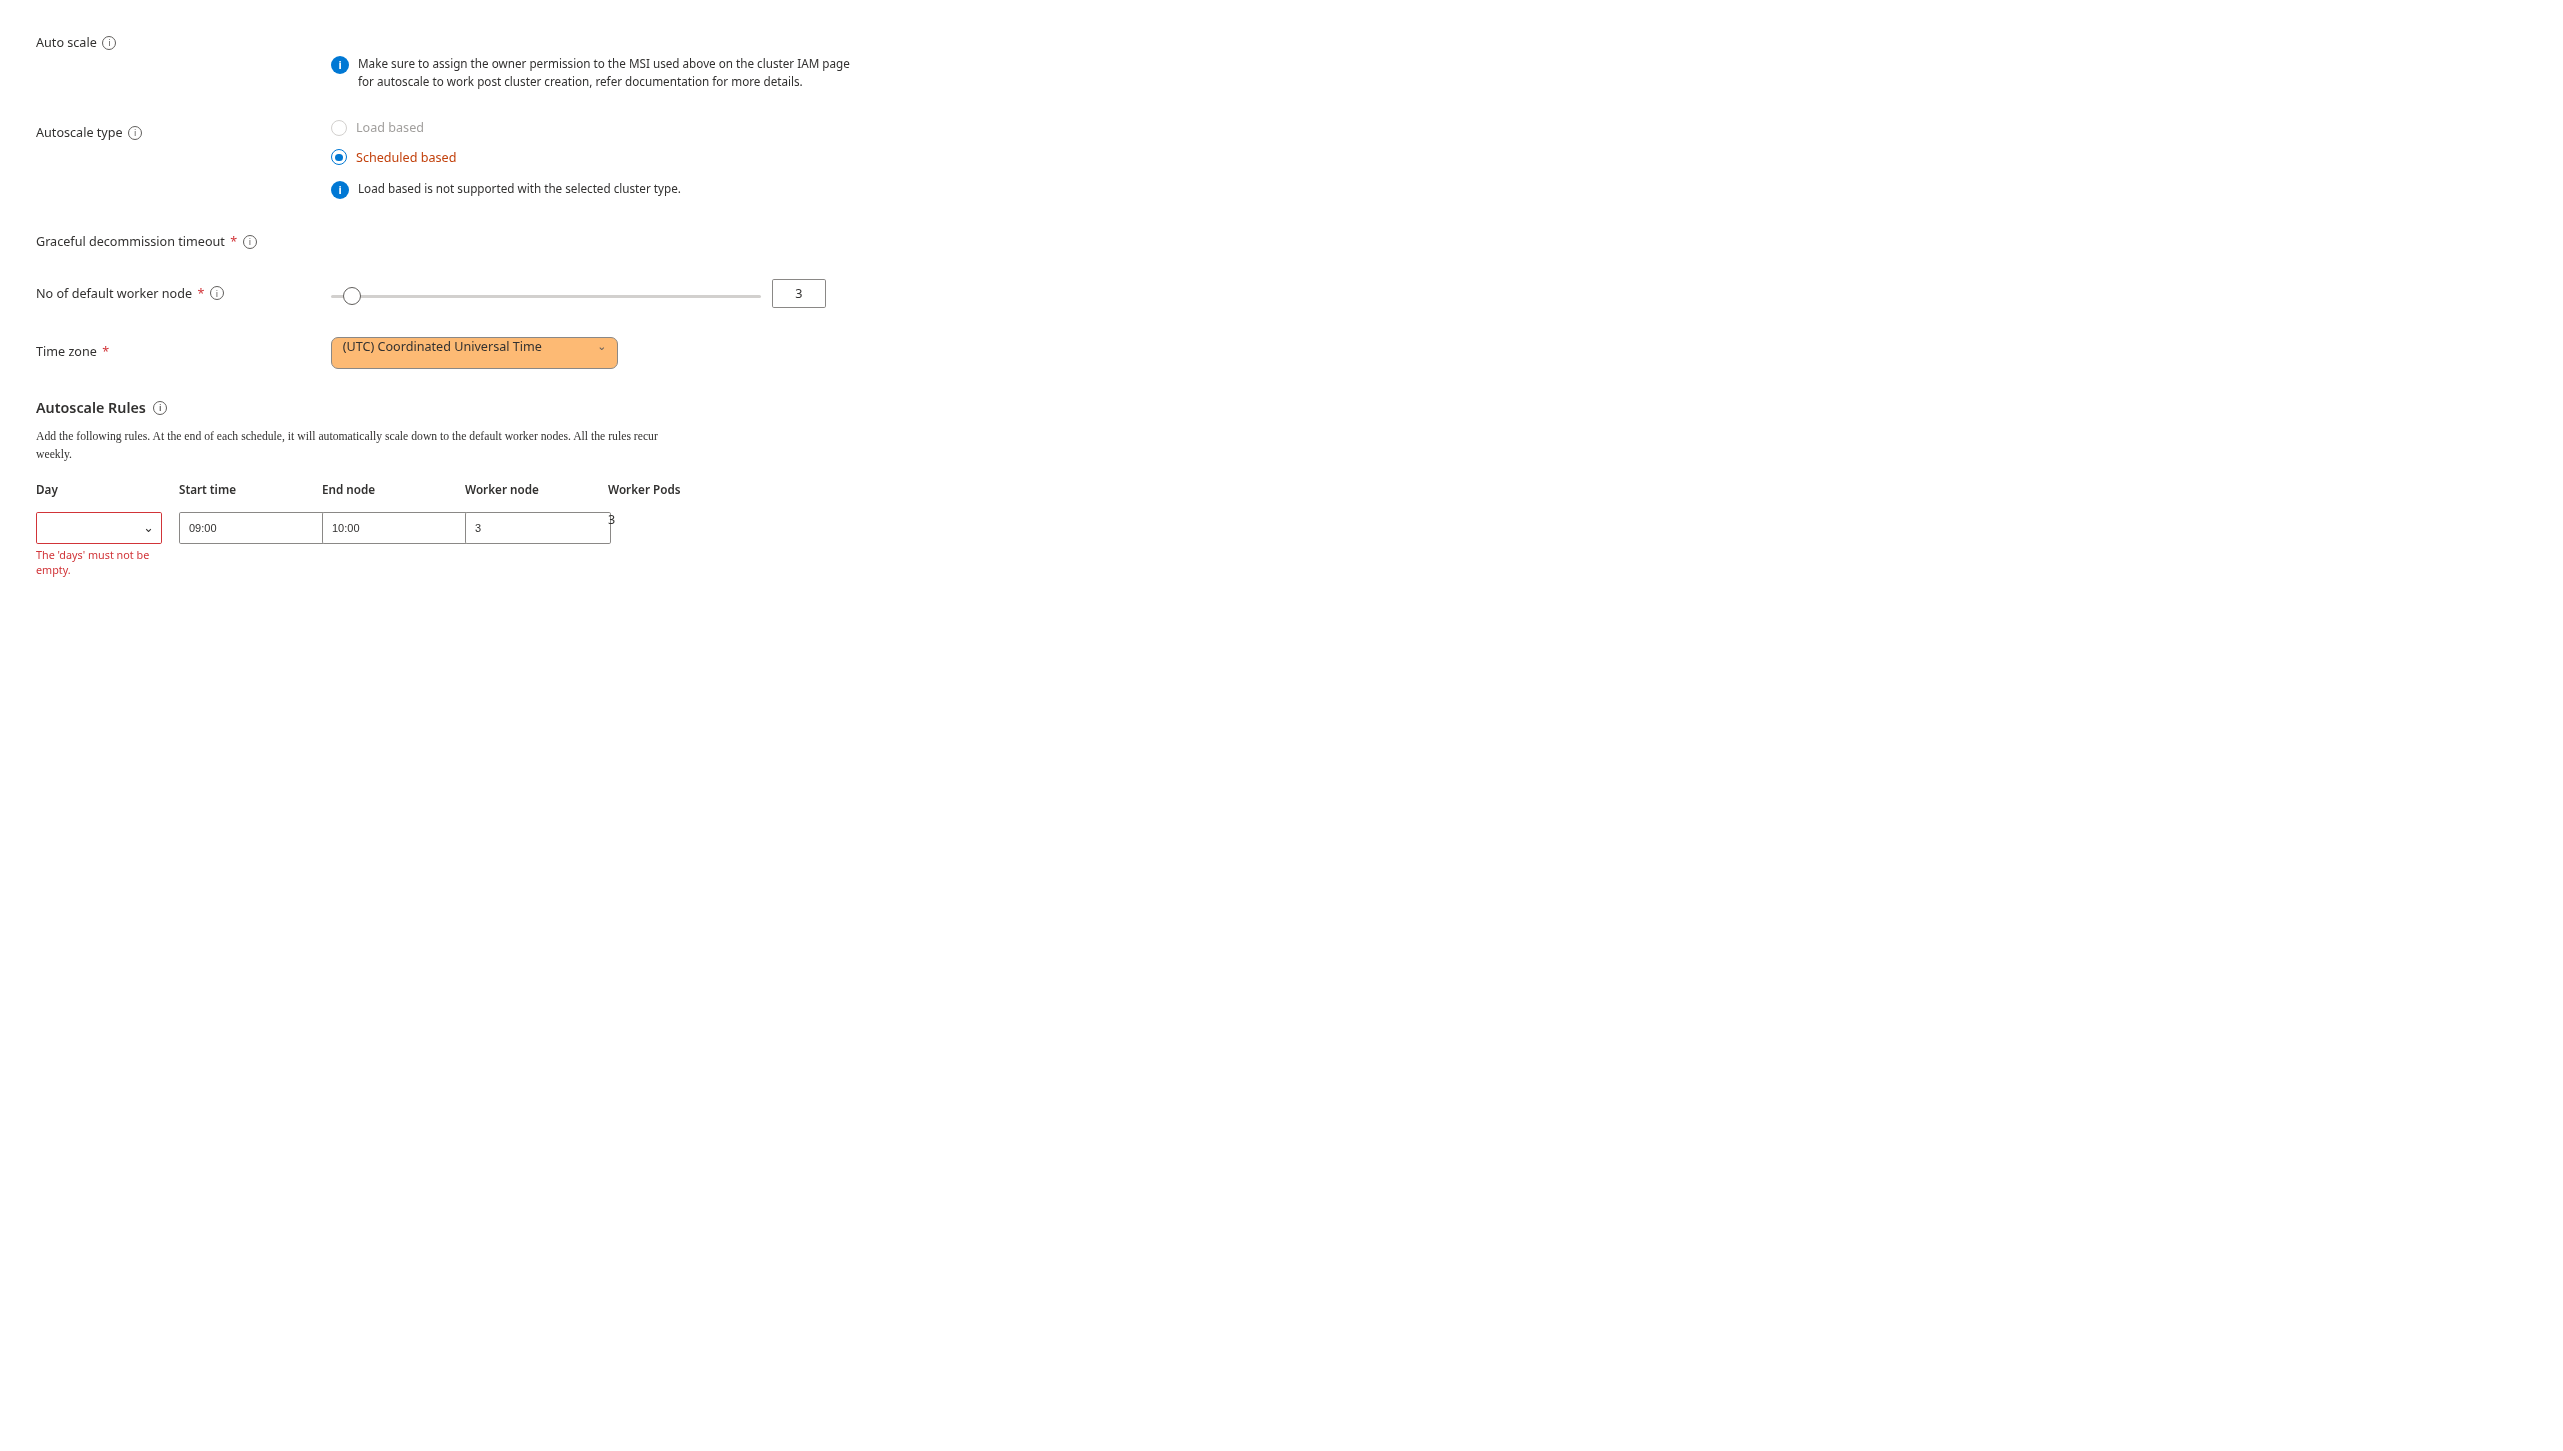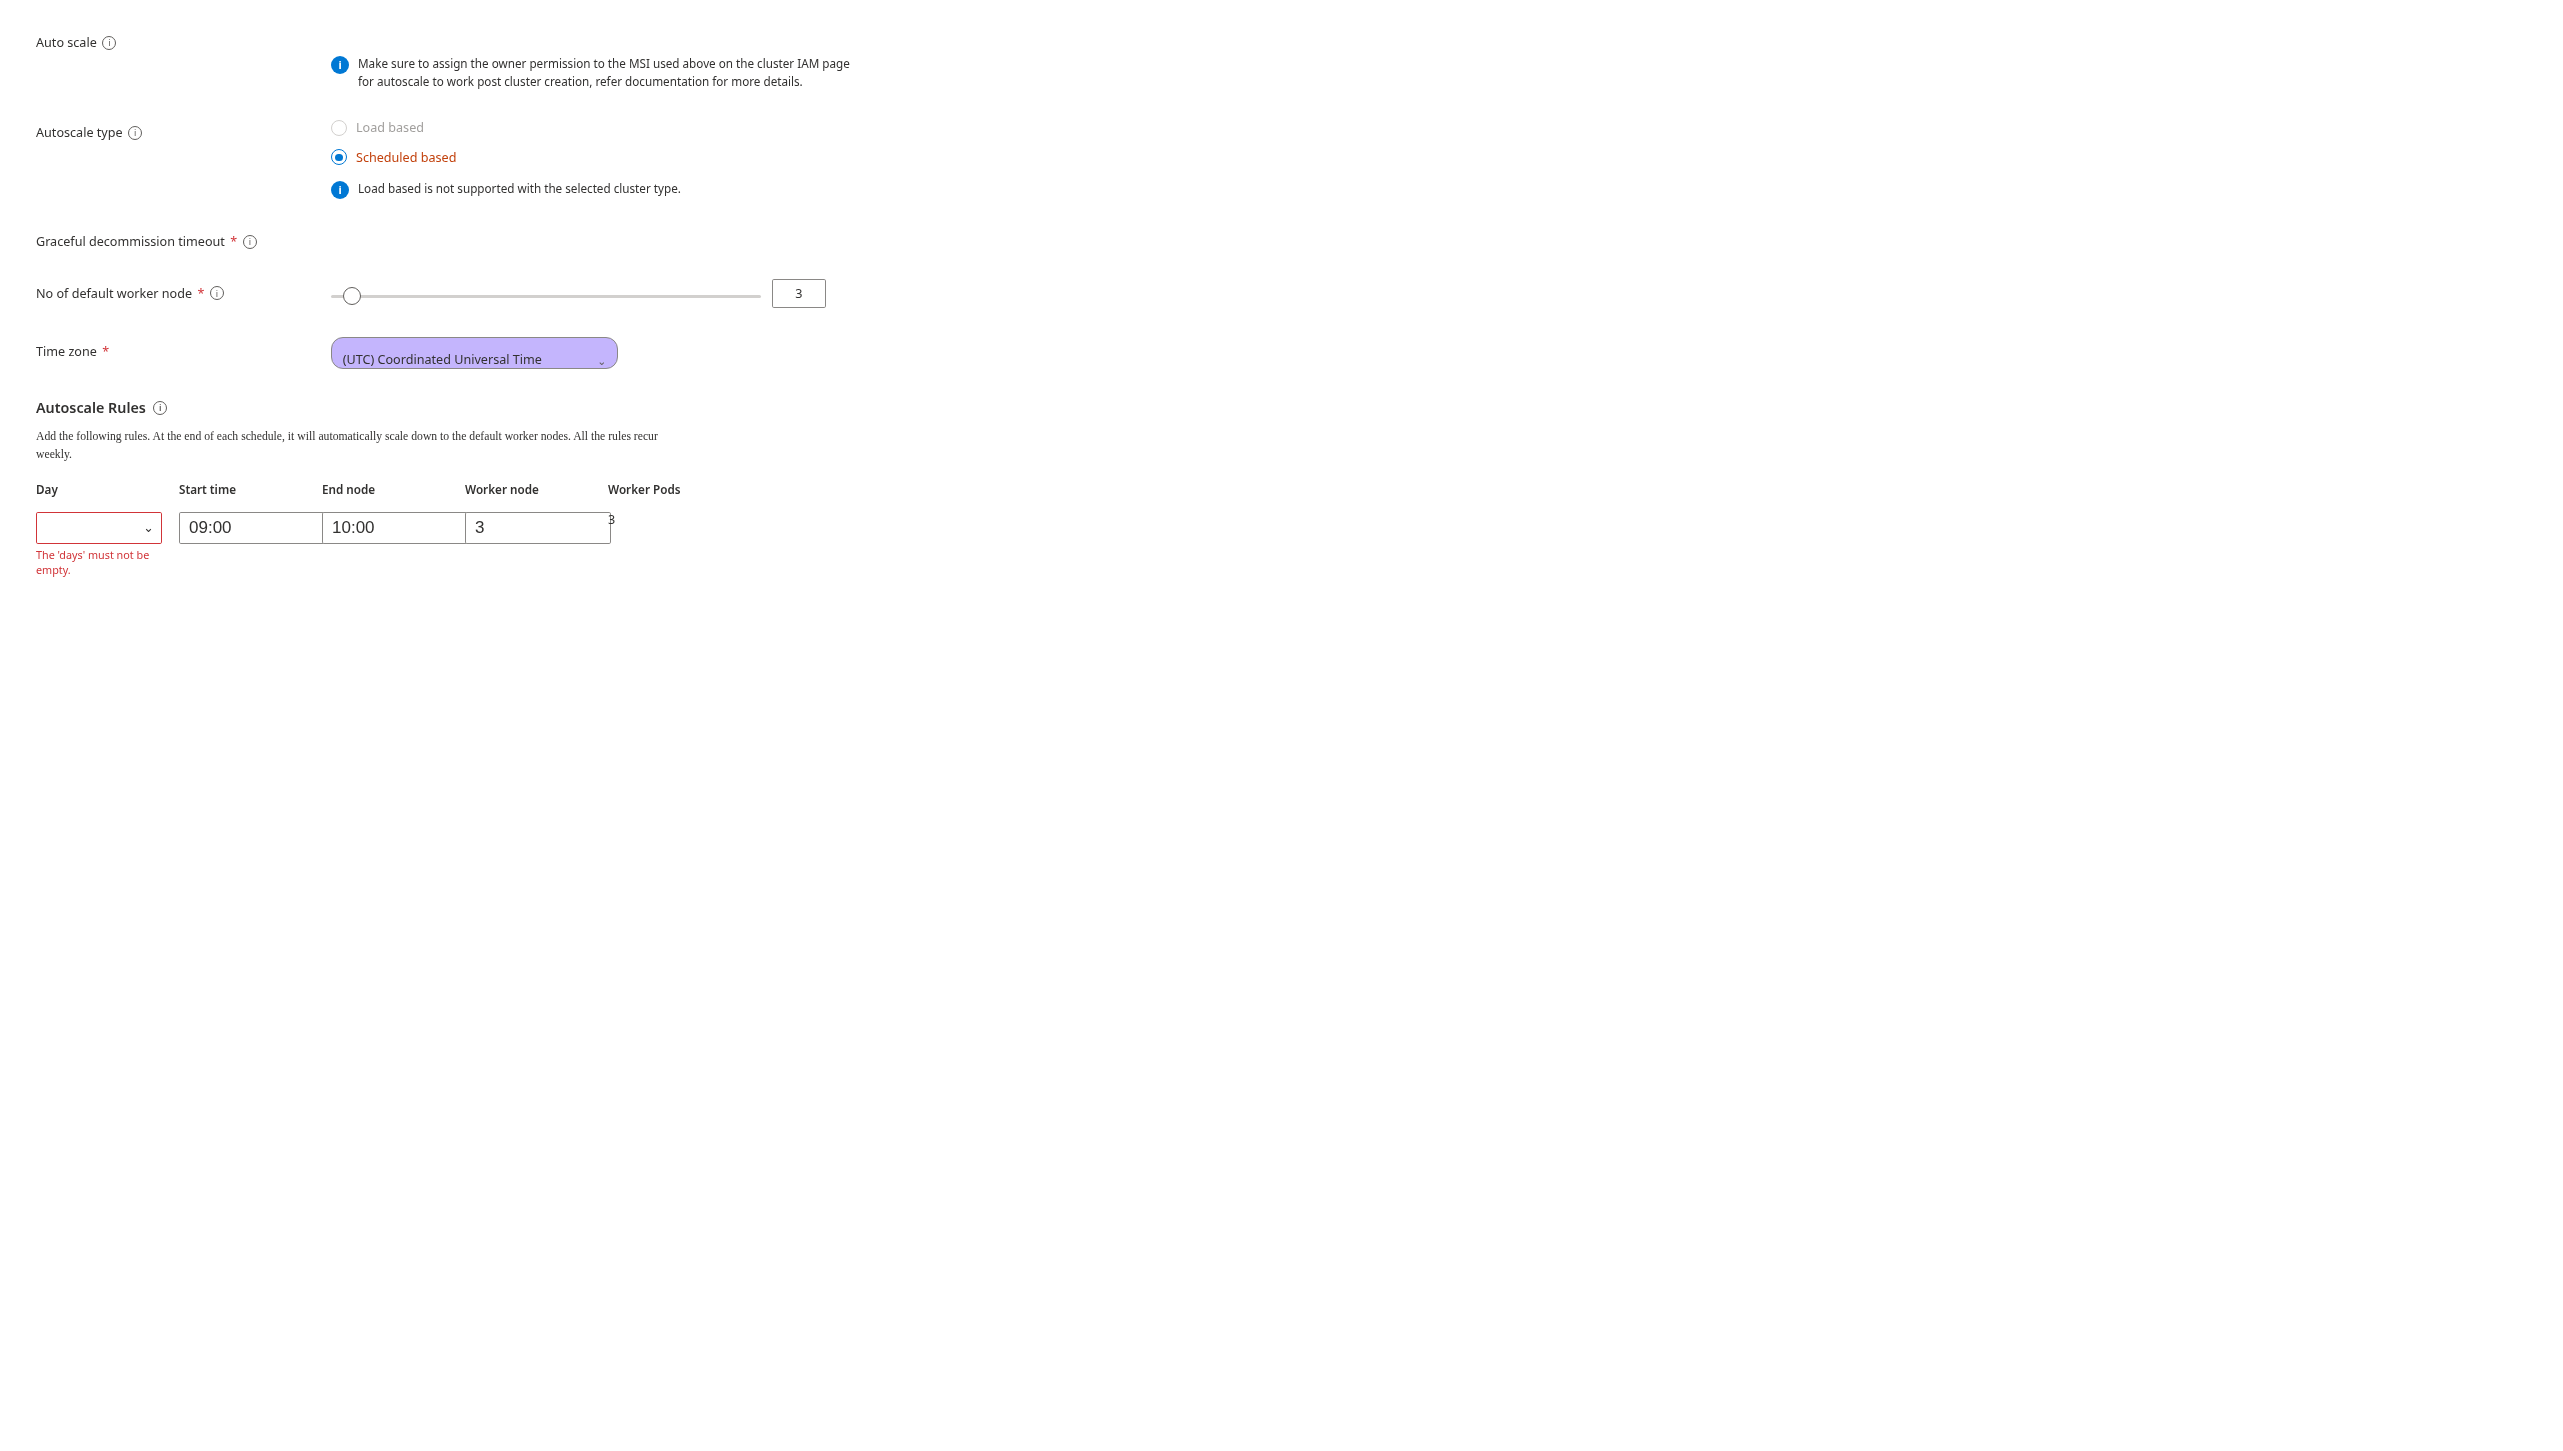--- a/index.html
+++ b/index.html
@@ -227,29 +227,29 @@
       display: flex;
       align-items: center;
       justify-content: center;
       font-size: 12.6px;
       color: #323130;
     }
 
     
     .select-box {
       display: flex;
-      align-items: flex-end;
+      align-items: flex-start;
       justify-content: space-between;
       width: 287px;
       height: 32px;
       border: 0.9px solid #8a8886;
-      border-radius: 12px;
+      border-radius: 7px;
       padding: 0 10.8px;
       cursor: pointer;
-      background: #c4b5fd;
+      background: #fdba74;
     }
 
     .select-text {
       font-size: 12.6px;
       color: #323130;
     }
 
     .chevron-down {
       font-size: 10.8px;
       color: #605e5c;
@@ -305,21 +305,21 @@
     .table-cell {
       padding-right: 10.8px;
     }
 
     .input-field {
       width: 146px;
       height: 32px;
       border: 0.9px solid #8a8886;
       border-radius: 1.8px;
       padding: 14px 9px;
-      font-size: 17px;
+      font-size: 11px;
       color: #323130;
       outline: none;
     }
 
     .day-select {
       width: 126px;
       height: 32px;
       border: 0.9px solid #d13438;
       border-radius: 1.8px;
       padding: 0 7.2px;

